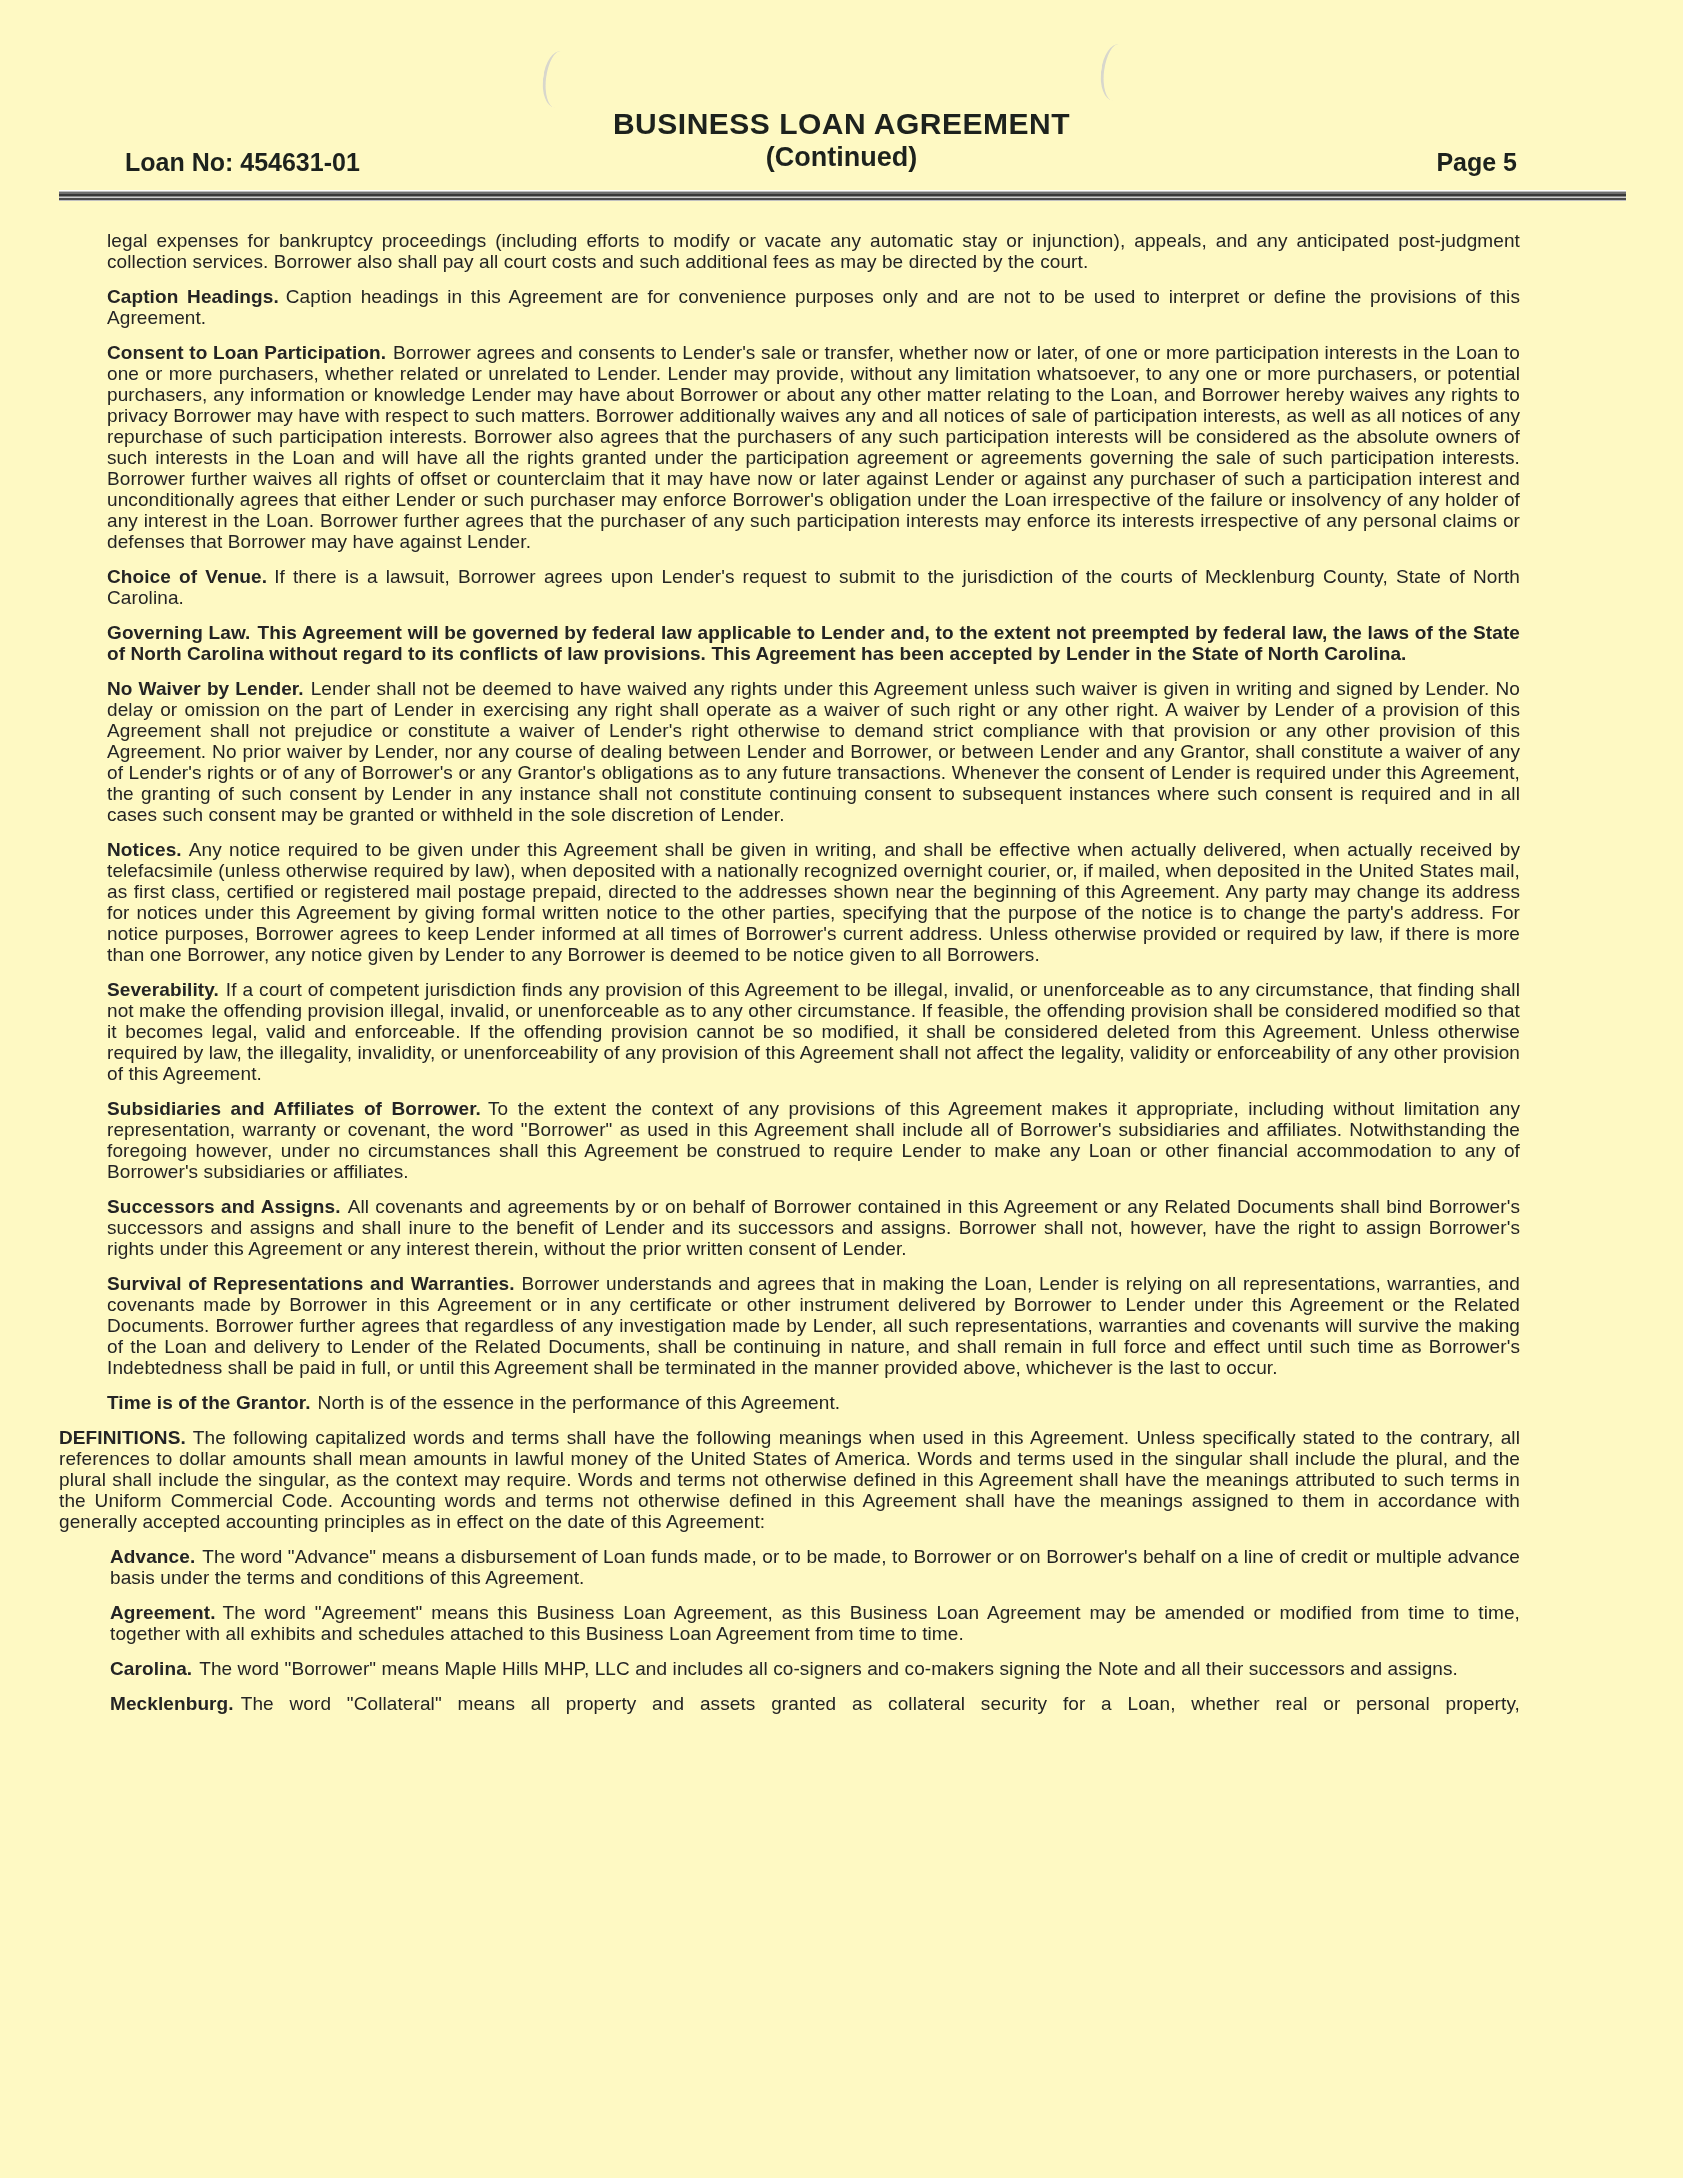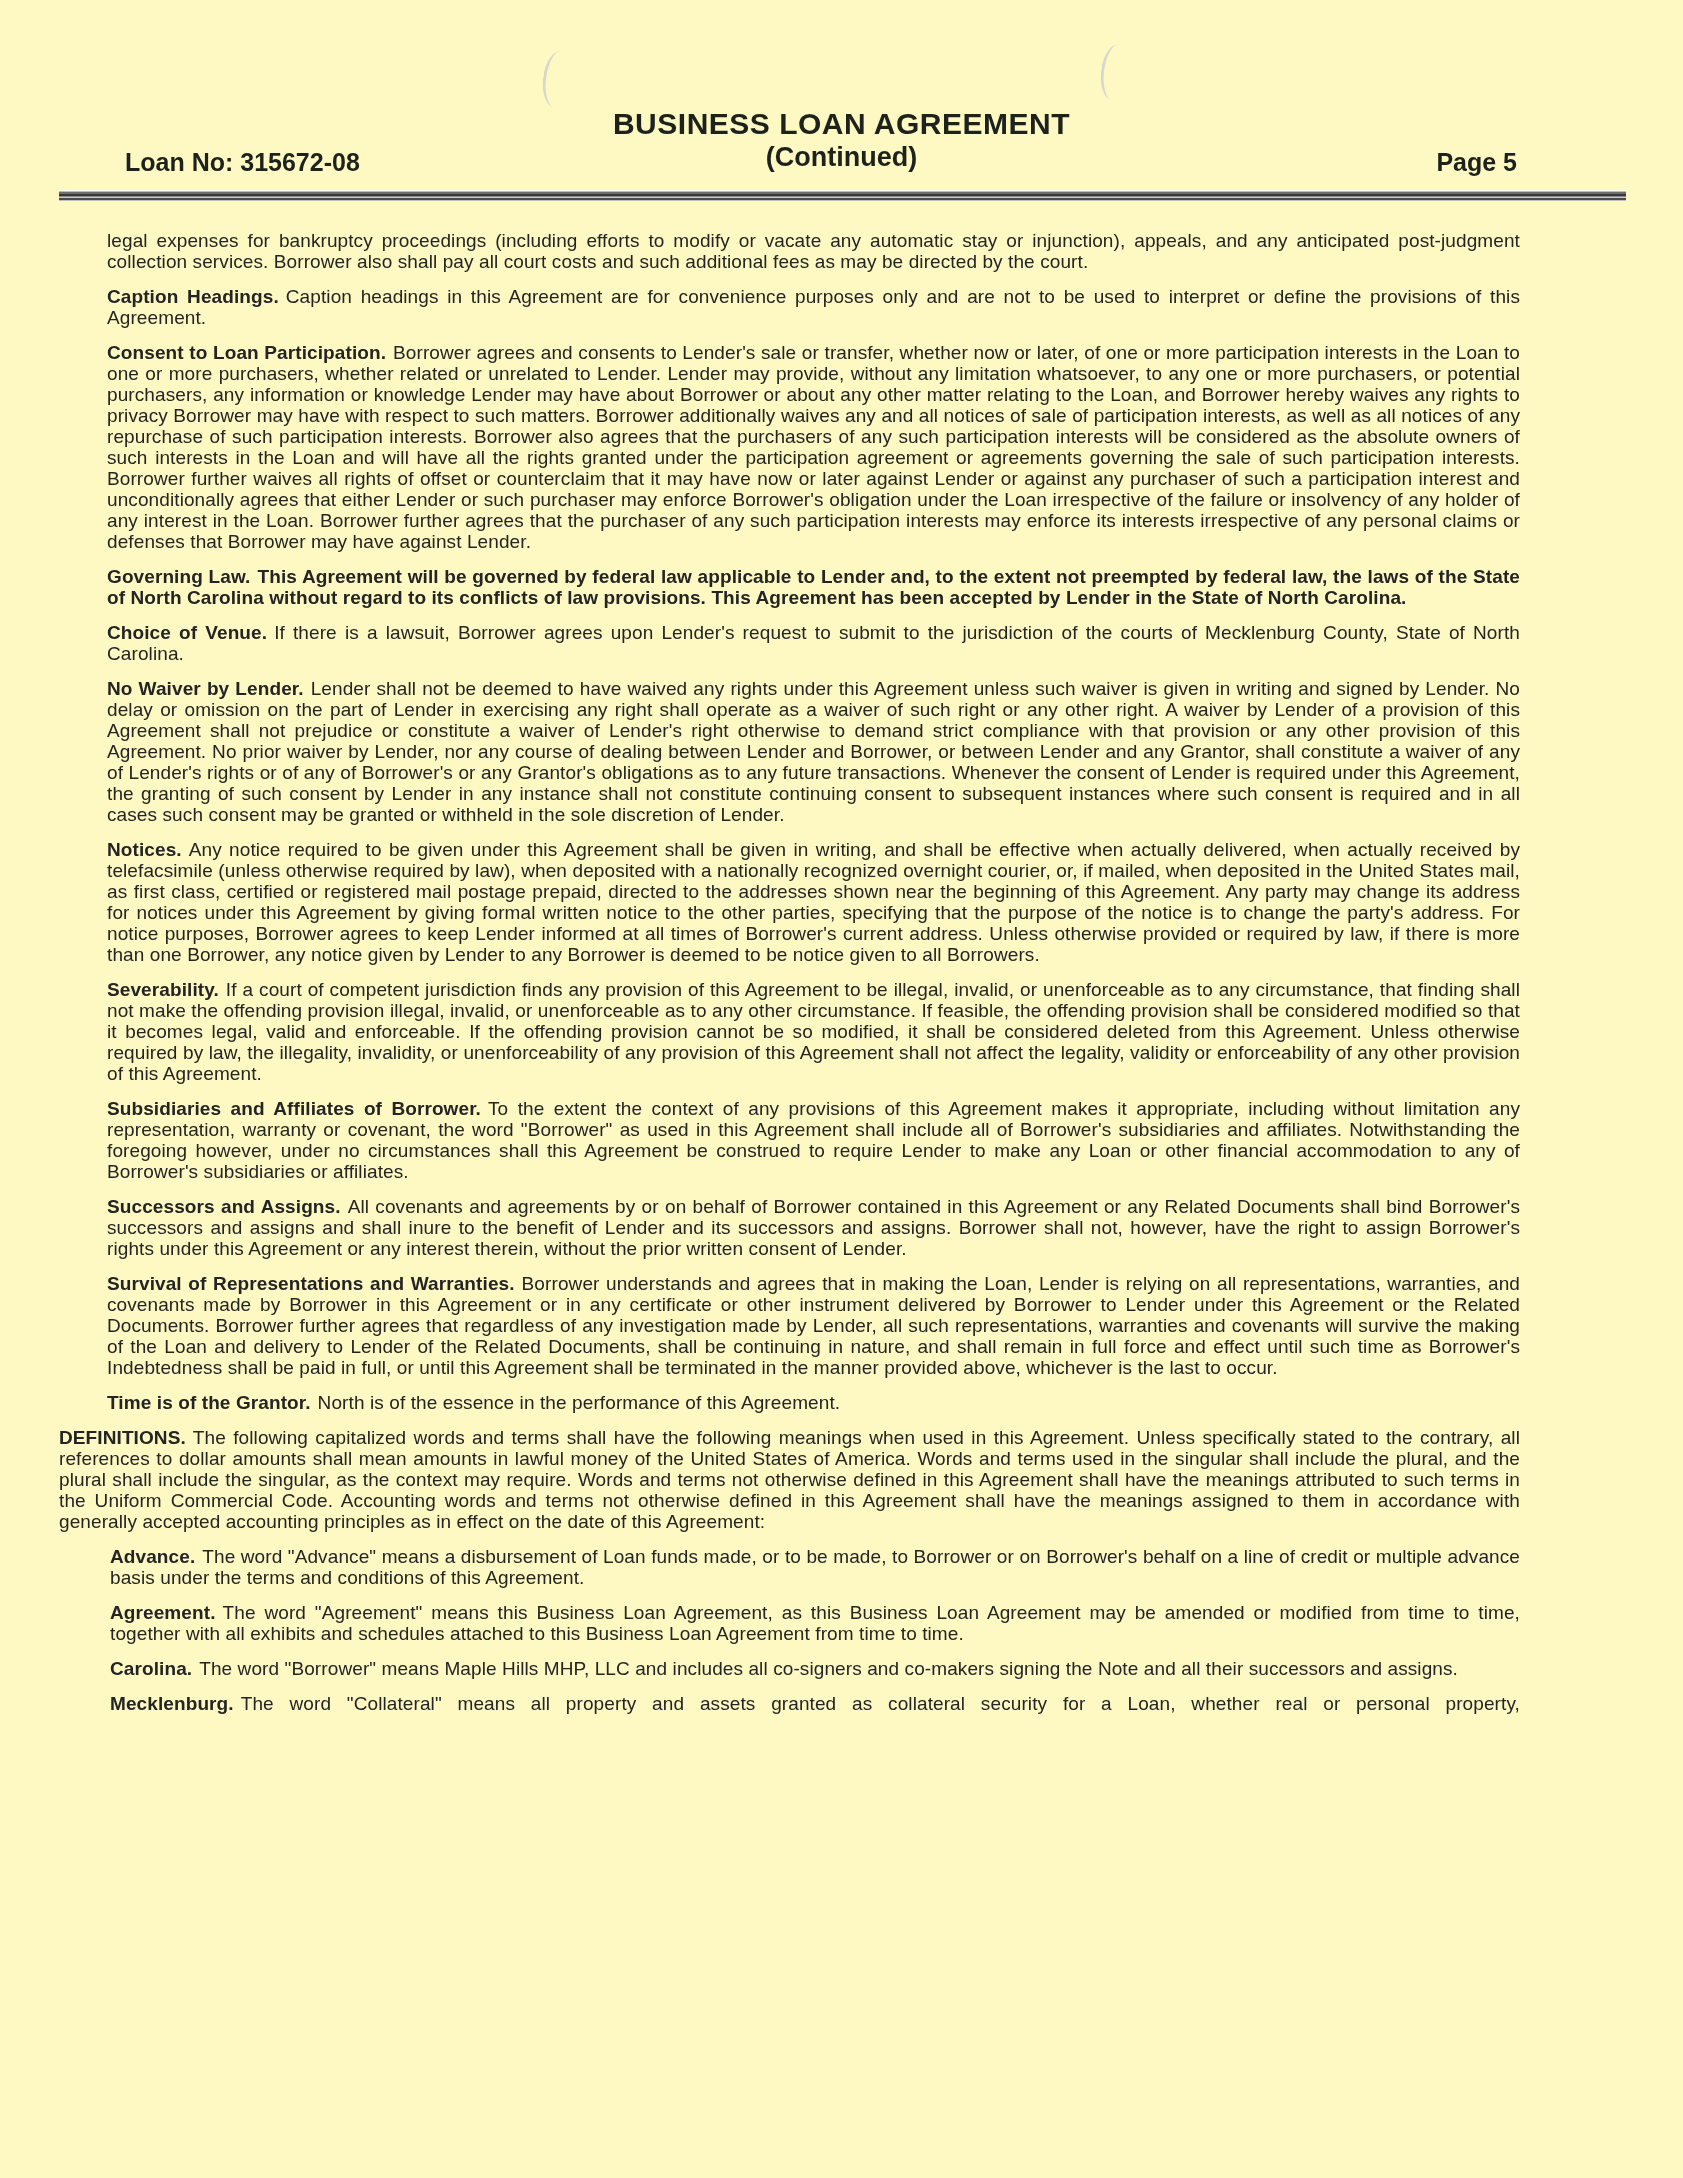--- a/index.html
+++ b/index.html
@@ -72,35 +72,35 @@
 </head>
 <body>
 
 <div class="page">
 
   <div class="header">
     <span class="scan-mark left"></span>
     <span class="scan-mark right"></span>
     <div class="h-title">BUSINESS LOAN AGREEMENT</div>
     <div class="h-sub">(Continued)</div>
-    <div class="h-loan">Loan No: 315672-08</div>
+    <div class="h-loan">Loan No: 454631-01</div>
     <div class="h-page">Page 5</div>
   </div>
 
   <div class="rule"></div>
 
   <div class="content">
 
     <p class="para first indent">legal expenses for bankruptcy proceedings (including efforts to modify or vacate any automatic stay or injunction), appeals, and any anticipated post-judgment collection services.  Borrower also shall pay all court costs and such additional fees as may be directed by the court.</p>
 
     <div id="sections-container">
         <p class="para indent"><span class="hd">Caption Headings.</span><span>Caption headings in this Agreement are for convenience purposes only and are not to be used to interpret or define the provisions of this Agreement.</span></p>
         <p class="para indent"><span class="hd">Consent to Loan Participation.</span><span>Borrower agrees and consents to Lender's sale or transfer, whether now or later, of one or more participation interests in the Loan to one or more purchasers, whether related or unrelated to Lender.  Lender may provide, without any limitation whatsoever, to any one or more purchasers, or potential purchasers, any information or knowledge Lender may have about Borrower or about any other matter relating to the Loan, and Borrower hereby waives any rights to privacy Borrower may have with respect to such matters.  Borrower additionally waives any and all notices of sale of participation interests, as well as all notices of any repurchase of such participation interests.  Borrower also agrees that the purchasers of any such participation interests will be considered as the absolute owners of such interests in the Loan and will have all the rights granted under the participation agreement or agreements governing the sale of such participation interests.  Borrower further waives all rights of offset or counterclaim that it may have now or later against Lender or against any purchaser of such a participation interest and unconditionally agrees that either Lender or such purchaser may enforce Borrower's obligation under the Loan irrespective of the failure or insolvency of any holder of any interest in the Loan.  Borrower further agrees that the purchaser of any such participation interests may enforce its interests irrespective of any personal claims or defenses that Borrower may have against Lender.</span></p>
+        <p class="para indent"><span class="hd">Choice of Venue.</span><span>If there is a lawsuit, Borrower agrees upon Lender's request to submit to the jurisdiction of the courts of Mecklenburg County, State of North Carolina.</span></p>
         <p class="para indent all-bold"><span class="hd">Governing Law.</span><span>This Agreement will be governed by federal law applicable to Lender and, to the extent not preempted by federal law, the laws of the State of North Carolina without regard to its conflicts of law provisions.  This Agreement has been accepted by Lender in the State of North Carolina.</span></p>
-        <p class="para indent"><span class="hd">Choice of Venue.</span><span>If there is a lawsuit, Borrower agrees upon Lender's request to submit to the jurisdiction of the courts of Mecklenburg County, State of North Carolina.</span></p>
         <p class="para indent"><span class="hd">No Waiver by Lender.</span><span>Lender shall not be deemed to have waived any rights under this Agreement unless such waiver is given in writing and signed by Lender.  No delay or omission on the part of Lender in exercising any right shall operate as a waiver of such right or any other right.  A waiver by Lender of a provision of this Agreement shall not prejudice or constitute a waiver of Lender's right otherwise to demand strict compliance with that provision or any other provision of this Agreement.  No prior waiver by Lender, nor any course of dealing between Lender and Borrower, or between Lender and any Grantor, shall constitute a waiver of any of Lender's rights or of any of Borrower's or any Grantor's obligations as to any future transactions.  Whenever the consent of Lender is required under this Agreement, the granting of such consent by Lender in any instance shall not constitute continuing consent to subsequent instances where such consent is required and in all cases such consent may be granted or withheld in the sole discretion of Lender.</span></p>
         <p class="para indent"><span class="hd">Notices.</span><span>Any notice required to be given under this Agreement shall be given in writing, and shall be effective when actually delivered, when actually received by telefacsimile (unless otherwise required by law), when deposited with a nationally recognized overnight courier, or, if mailed, when deposited in the United States mail, as first class, certified or registered mail postage prepaid, directed to the addresses shown near the beginning of this Agreement.  Any party may change its address for notices under this Agreement by giving formal written notice to the other parties, specifying that the purpose of the notice is to change the party's address.  For notice purposes, Borrower agrees to keep Lender informed at all times of Borrower's current address.  Unless otherwise provided or required by law, if there is more than one Borrower, any notice given by Lender to any Borrower is deemed to be notice given to all Borrowers.</span></p>
         <p class="para indent"><span class="hd">Severability.</span><span>If a court of competent jurisdiction finds any provision of this Agreement to be illegal, invalid, or unenforceable as to any circumstance, that finding shall not make the offending provision illegal, invalid, or unenforceable as to any other circumstance.  If feasible, the offending provision shall be considered modified so that it becomes legal, valid and enforceable.  If the offending provision cannot be so modified, it shall be considered deleted from this Agreement.  Unless otherwise required by law, the illegality, invalidity, or unenforceability of any provision of this Agreement shall not affect the legality, validity or enforceability of any other provision of this Agreement.</span></p>
         <p class="para indent"><span class="hd">Subsidiaries and Affiliates of Borrower.</span><span>To the extent the context of any provisions of this Agreement makes it appropriate, including without limitation any representation, warranty or covenant, the word "Borrower" as used in this Agreement shall include all of Borrower's subsidiaries and affiliates.  Notwithstanding the foregoing however, under no circumstances shall this Agreement be construed to require Lender to make any Loan or other financial accommodation to any of Borrower's subsidiaries or affiliates.</span></p>
         <p class="para indent"><span class="hd">Successors and Assigns.</span><span>All covenants and agreements by or on behalf of Borrower contained in this Agreement or any Related Documents shall bind Borrower's successors and assigns and shall inure to the benefit of Lender and its successors and assigns.  Borrower shall not, however, have the right to assign Borrower's rights under this Agreement or any interest therein, without the prior written consent of Lender.</span></p>
         <p class="para indent"><span class="hd">Survival of Representations and Warranties.</span><span>Borrower understands and agrees that in making the Loan, Lender is relying on all representations, warranties, and covenants made by Borrower in this Agreement or in any certificate or other instrument delivered by Borrower to Lender under this Agreement or the Related Documents.  Borrower further agrees that regardless of any investigation made by Lender, all such representations, warranties and covenants will survive the making of the Loan and delivery to Lender of the Related Documents, shall be continuing in nature, and shall remain in full force and effect until such time as Borrower's Indebtedness shall be paid in full, or until this Agreement shall be terminated in the manner provided above, whichever is the last to occur.</span></p>
         <p class="para indent"><span class="hd">Time is of the Grantor.</span><span>North is of the essence in the performance of this Agreement.</span></p>
       </div>
 
     <p class="para"><span class="hd">DEFINITIONS.</span><span>The following capitalized words and terms shall have the following meanings when used in this Agreement.  Unless specifically stated to the contrary, all references to dollar amounts shall mean amounts in lawful money of the United States of America.  Words and terms used in the singular shall include the plural, and the plural shall include the singular, as the context may require.  Words and terms not otherwise defined in this Agreement shall have the meanings attributed to such terms in the Uniform Commercial Code.  Accounting words and terms not otherwise defined in this Agreement shall have the meanings assigned to them in accordance with generally accepted accounting principles as in effect on the date of this Agreement:</span></p>

